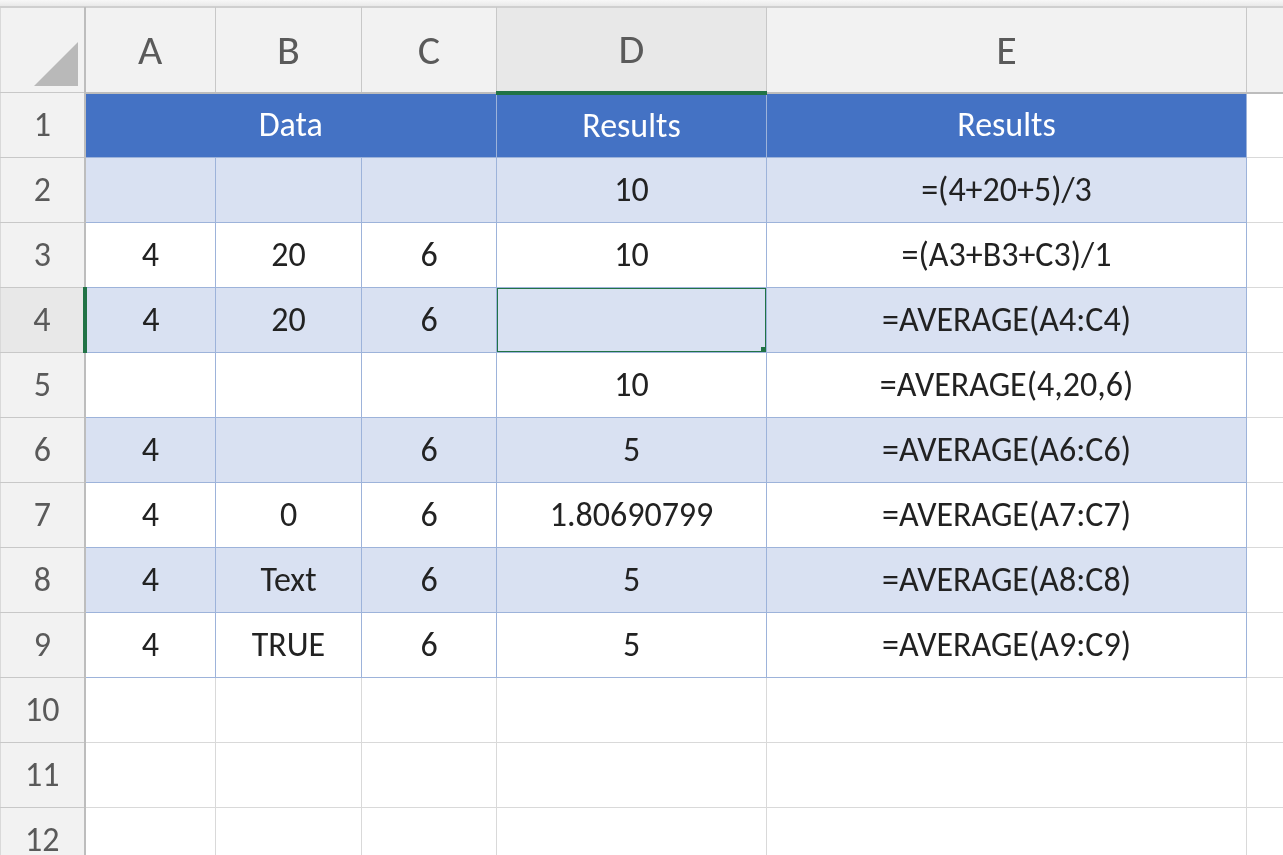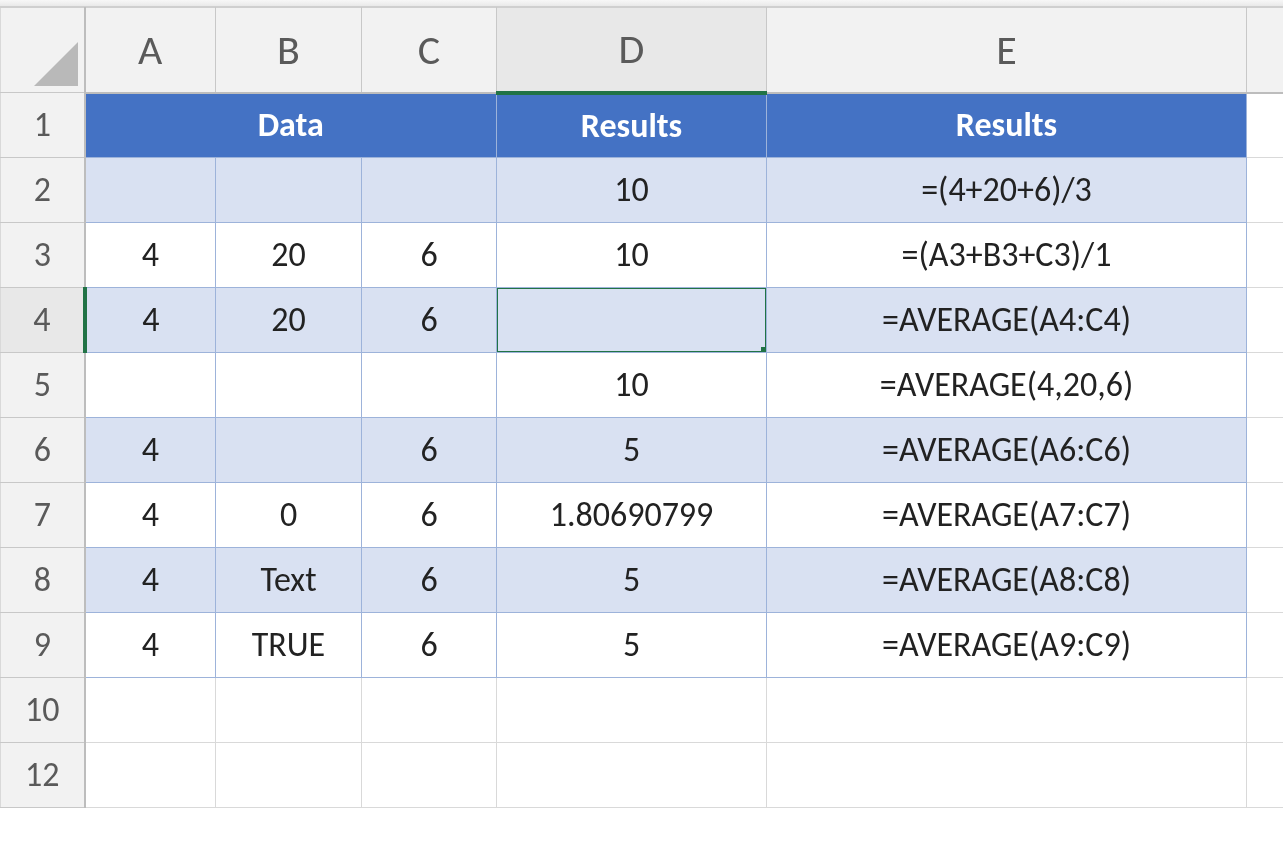--- a/index.html
+++ b/index.html
@@ -63,21 +63,21 @@
     right:6px;bottom:6px;
     width:0;height:0;
     border-style:solid;
     border-width:0 0 44px 44px;
     border-color:transparent transparent #b9b9b9 transparent;
   }
   
   .tbl-hdr{
     background:#4472c4;
     color:#fff;
-    font-weight:bold;
+    font-weight:normal;
     border:1px solid #9db3da !important;
   }
   .band-even{
     background:#d9e1f2;
     border:1px solid #9db3da !important;
   }
   .band-odd{
     background:#ffffff;
     border:1px solid #9db3da !important;
   }
@@ -146,21 +146,21 @@
     <td class="tbl-hdr">Results</td>
     <td></td>
   </tr>
 
   <tr>
     <td class="row-hdr">2</td>
     <td class="band-even"></td>
     <td class="band-even"></td>
     <td class="band-even"></td>
     <td class="band-even">10</td>
-    <td class="band-even">=(4+20+6)/3</td>
+    <td class="band-even">=(4+20+5)/3</td>
     <td></td>
   </tr>
 
   <tr>
     <td class="row-hdr">3</td>
     <td class="band-odd">4</td>
     <td class="band-odd">20</td>
     <td class="band-odd">6</td>
     <td class="band-odd">10</td>
     <td class="band-odd">=(A3+B3+C3)/1</td>
@@ -230,20 +230,29 @@
   <tr>
     <td class="row-hdr">10</td>
     <td></td>
     <td></td>
     <td></td>
     <td></td>
     <td></td>
     <td></td>
   </tr>
 
+  <tr>
+    <td class="row-hdr">11</td>
+    <td></td>
+    <td></td>
+    <td></td>
+    <td></td>
+    <td></td>
+    <td></td>
+  </tr>
 
   <tr>
     <td class="row-hdr">12</td>
     <td></td>
     <td></td>
     <td></td>
     <td></td>
     <td></td>
     <td></td>
   </tr>

